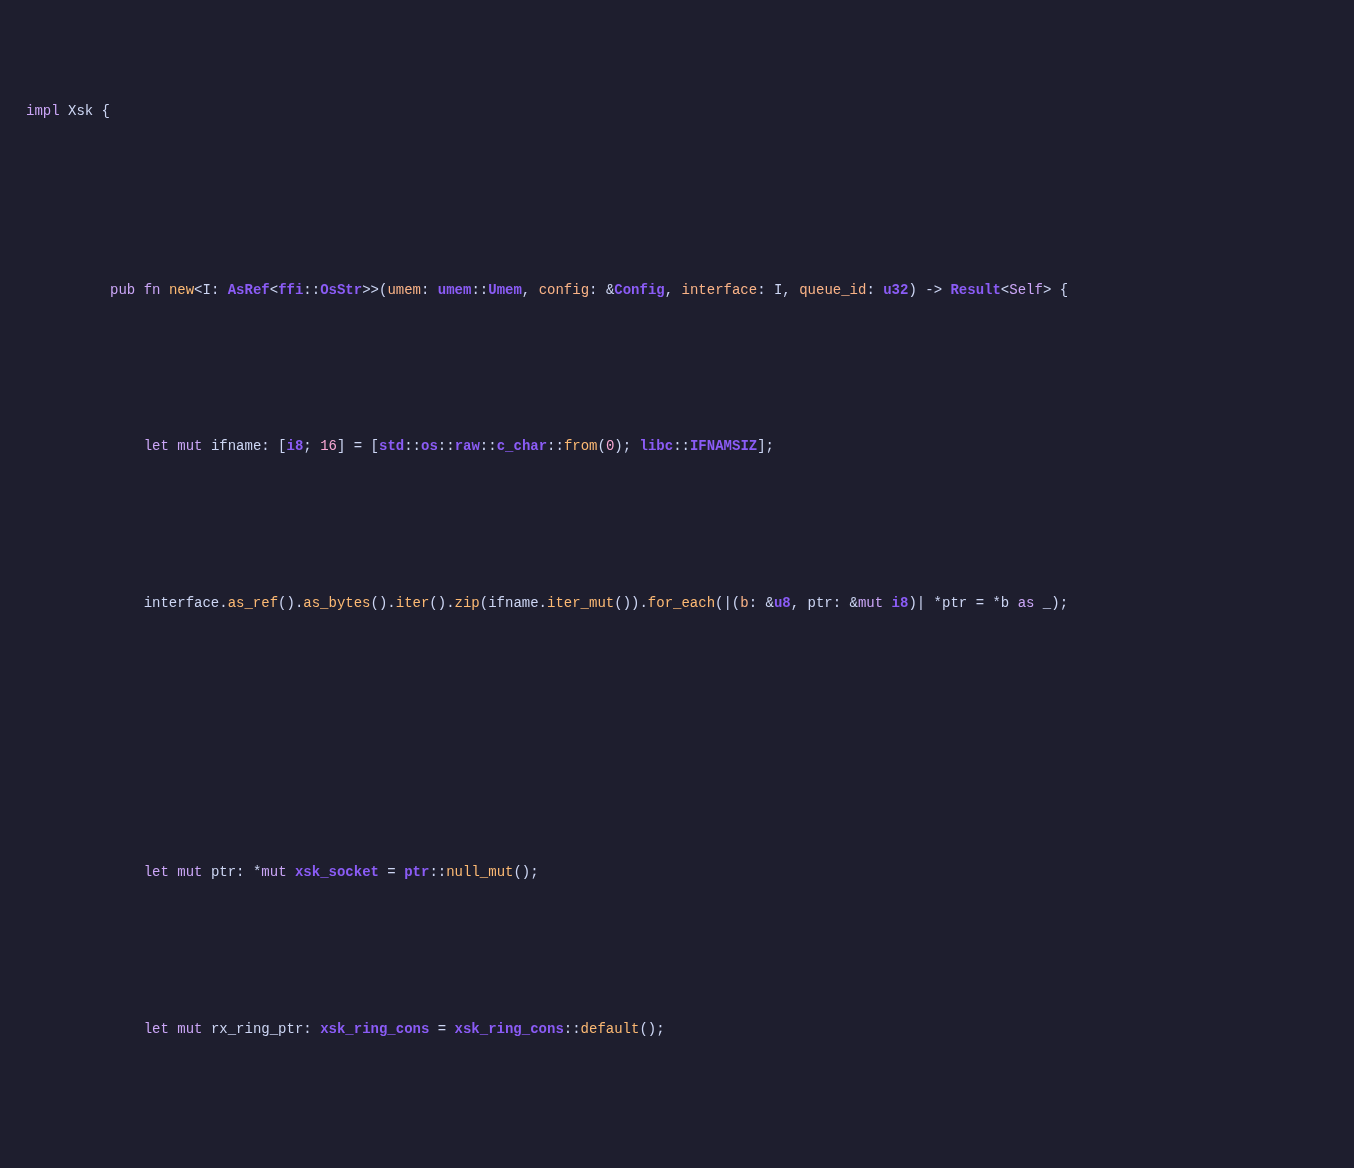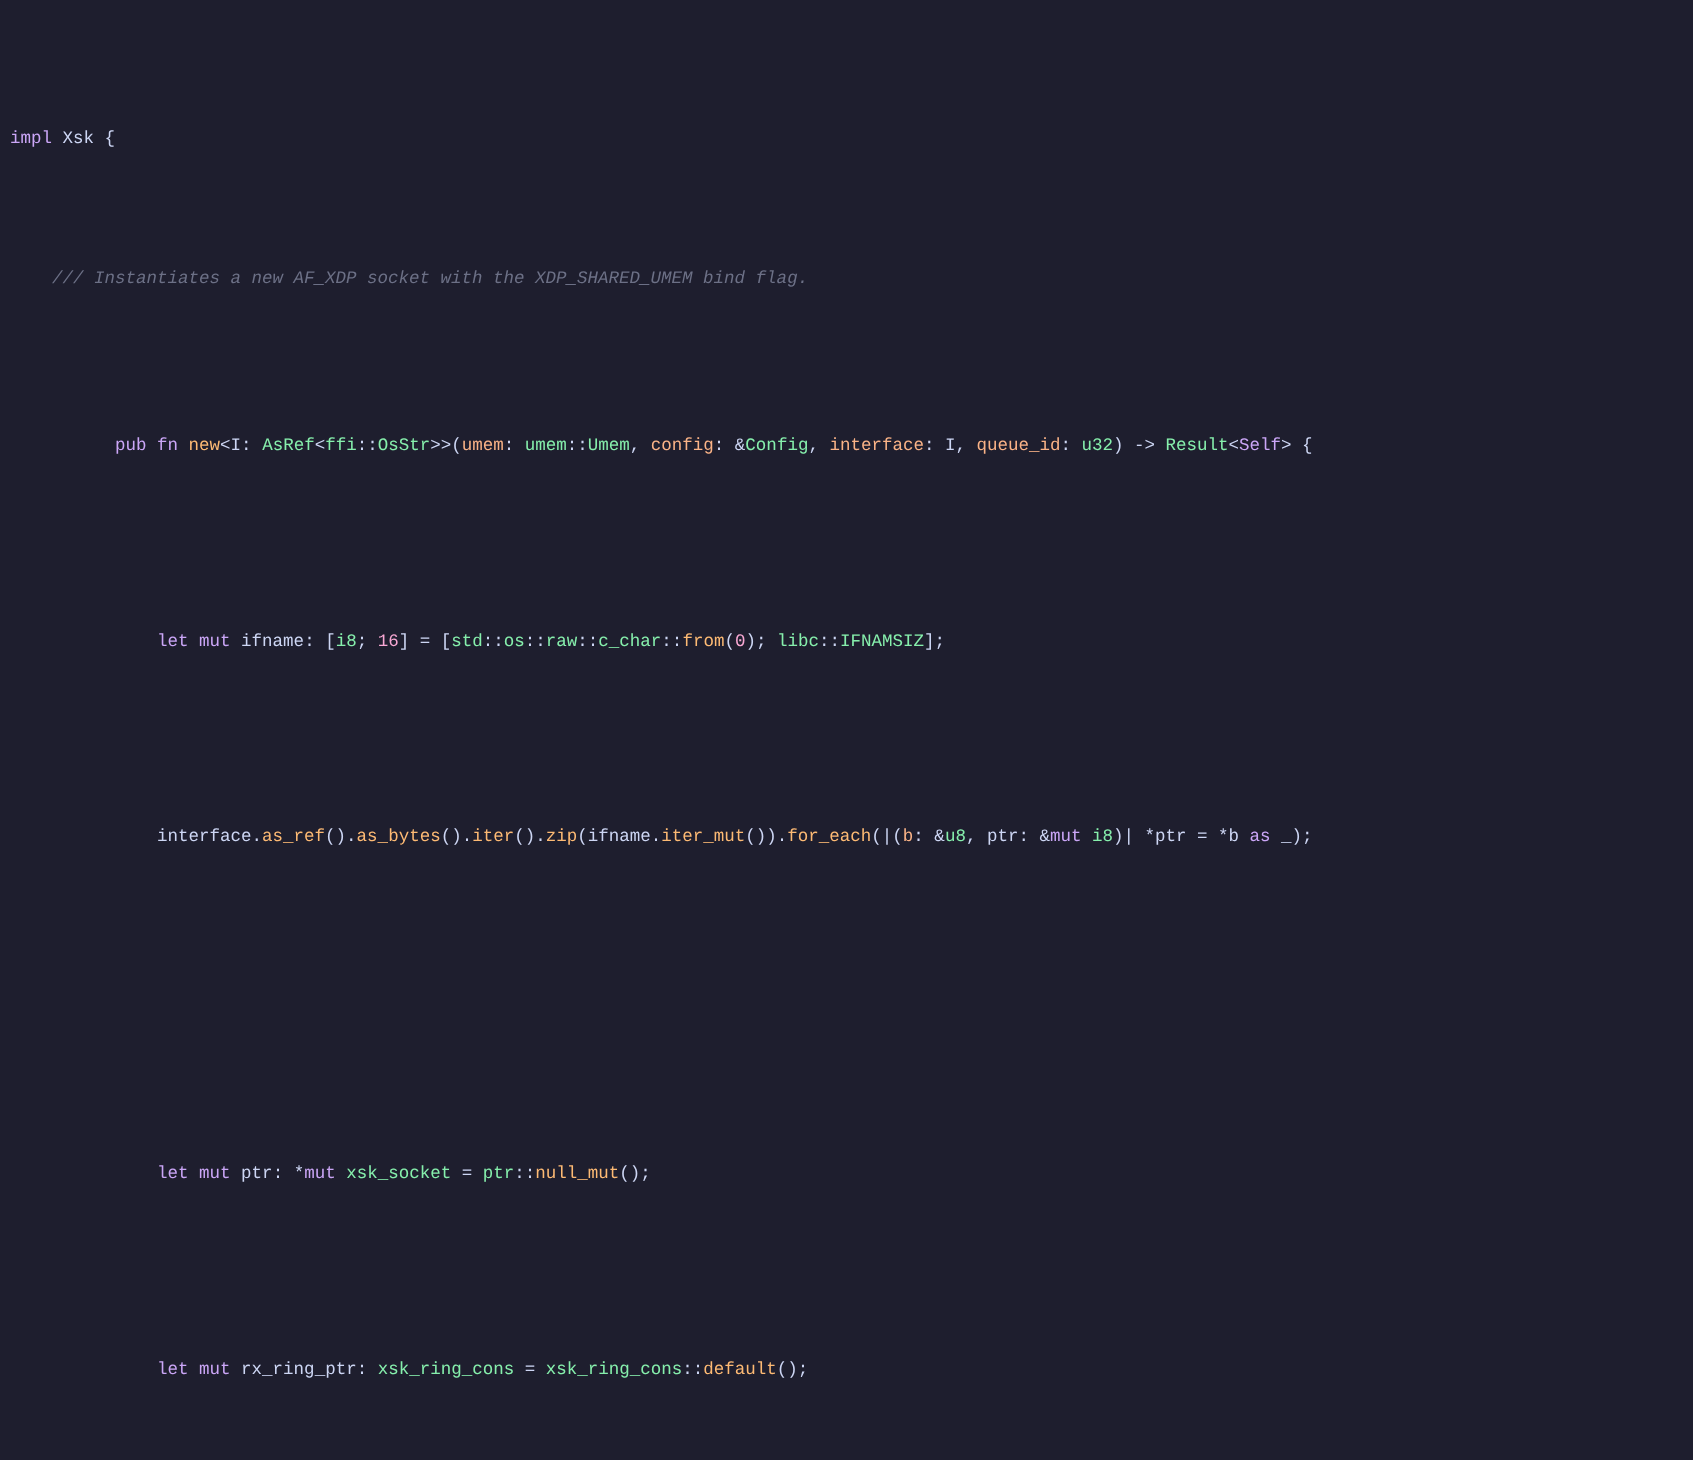--- a/index.html
+++ b/index.html
@@ -21,52 +21,49 @@
 
     .code-container {
       padding: 10px 0;
       white-space: pre;
       position: relative;
     }
 
     .line {
       display: flex;
       align-items: flex-end;
-      padding: 0 8px;
+      padding: 0 26px;
       min-height: 22px;
     }
 
     .line-content {
       flex: 1;
     }
 
     
     .kw { color: #cba6f7; } 
     .comment { color: #6c7086; font-style: italic; }
     .number { color: #f9a8d4; }
     .underline { text-decoration-color: #6c7086; }
     .white { color: #cdd6f4; }
     .blue { color: #fdba74; }
     .orange { color: #fab387; }
-    .teal { color: #86efac; }
+    .teal { color: #8b5cf6; font-weight: bold; }
   </style>
 </head>
 <body>
 
 <div class="code-container">
 
   
   <div class="line">
     <span class="line-content"><span class="kw">impl</span><span class="white"> Xsk {</span></span>
   </div>
 
   
-  <div class="line">
-    <span class="line-content"><span class="comment">    /// Instantiates a new AF_XDP socket with the XDP_SHARED_UMEM bind flag.</span></span>
-  </div>
 
   
   <div class="line">
     <span class="line-content">
       <span class="white">    </span><span class="kw">pub</span><span class="white"> </span><span class="kw">fn</span><span class="white"> </span><span class="blue">new</span><span class="white">&lt;I: </span><span class="teal">AsRef</span><span class="white">&lt;</span><span class="teal">ffi</span><span class="white">::</span><span class="teal">OsStr</span><span class="white">&gt;&gt;(</span><span class="orange">umem</span><span class="white">: </span><span class="teal">umem</span><span class="white">::</span><span class="teal">Umem</span><span class="white">, </span><span class="orange">config</span><span class="white">: &amp;</span><span class="teal">Config</span><span class="white">, </span><span class="orange">interface</span><span class="white">: I, </span><span class="orange">queue_id</span><span class="white">: </span><span class="teal">u32</span><span class="white">) -&gt; </span><span class="teal">Result</span><span class="white">&lt;</span><span class="kw">Self</span><span class="white">&gt; {</span>
     </span>
   </div>
 
   
   <div class="line">

